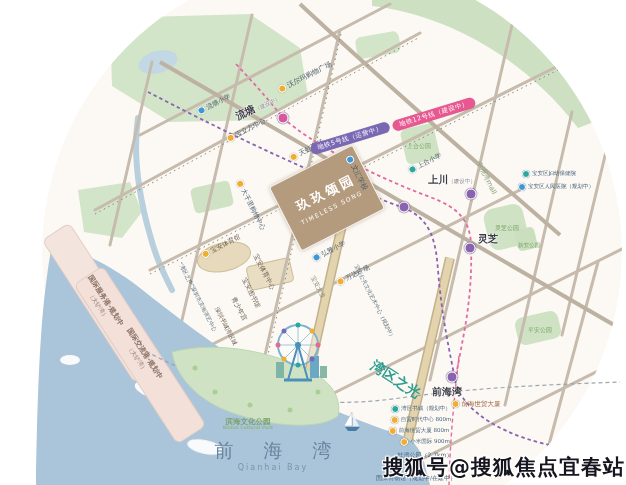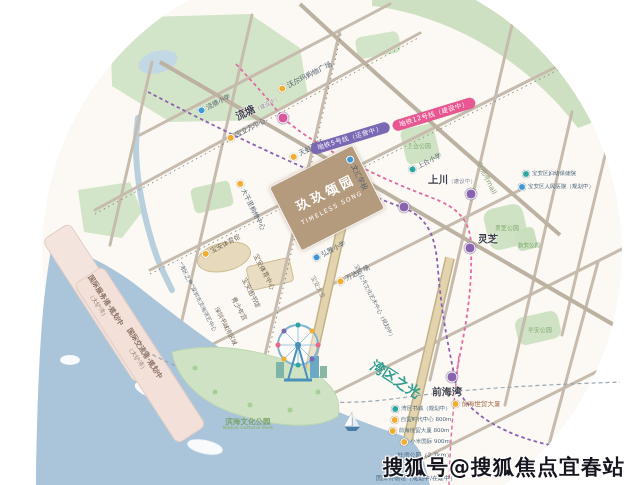--- a/index.html
+++ b/index.html
@@ -157,20 +157,24 @@
     </g>
   </svg>
 
   <div id="labels">
 
     <div class="project">
       <div class="nm">玖玖颂园</div>
       <div class="en">TIMELESS SONG</div>
     </div>
 
+    <div class="bay">
+      <div class="cn">前 海 湾</div>
+      <div class="en">Qianhai Bay</div>
+    </div>
   <div class="poi" style="font-size: 7px; left: 305px; top: 77px; transform: translate(-50%, -50%) rotate(-27deg);">
         <i class="dot" style="background: rgb(240, 173, 47);"></i>
         <span>沃尔玛购物广场</span>
       </div>
       <div class="poi" style="font-size: 7px; left: 307px; top: 150px; transform: translate(-50%, -50%) rotate(-27deg);">
         <i class="dot" style="background: rgb(240, 173, 47);"></i>
         <span>天虹商场</span>
       </div>
       <div class="poi" style="font-size: 6.5px; left: 246px; top: 130px; transform: translate(-50%, -50%) rotate(-27deg);">
         <i class="dot" style="background: rgb(240, 173, 47);"></i>

